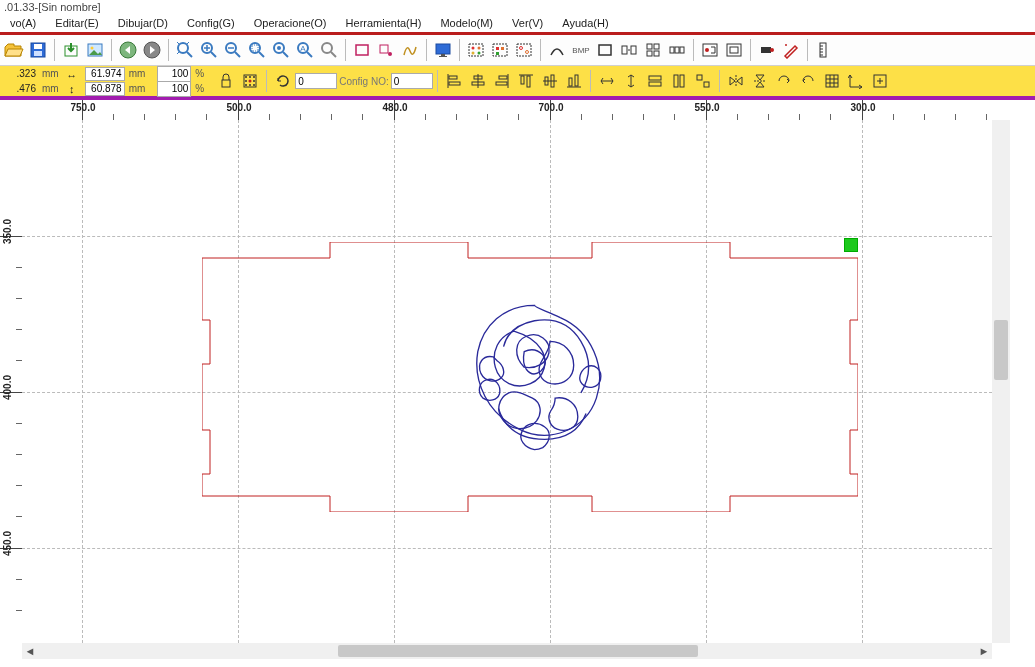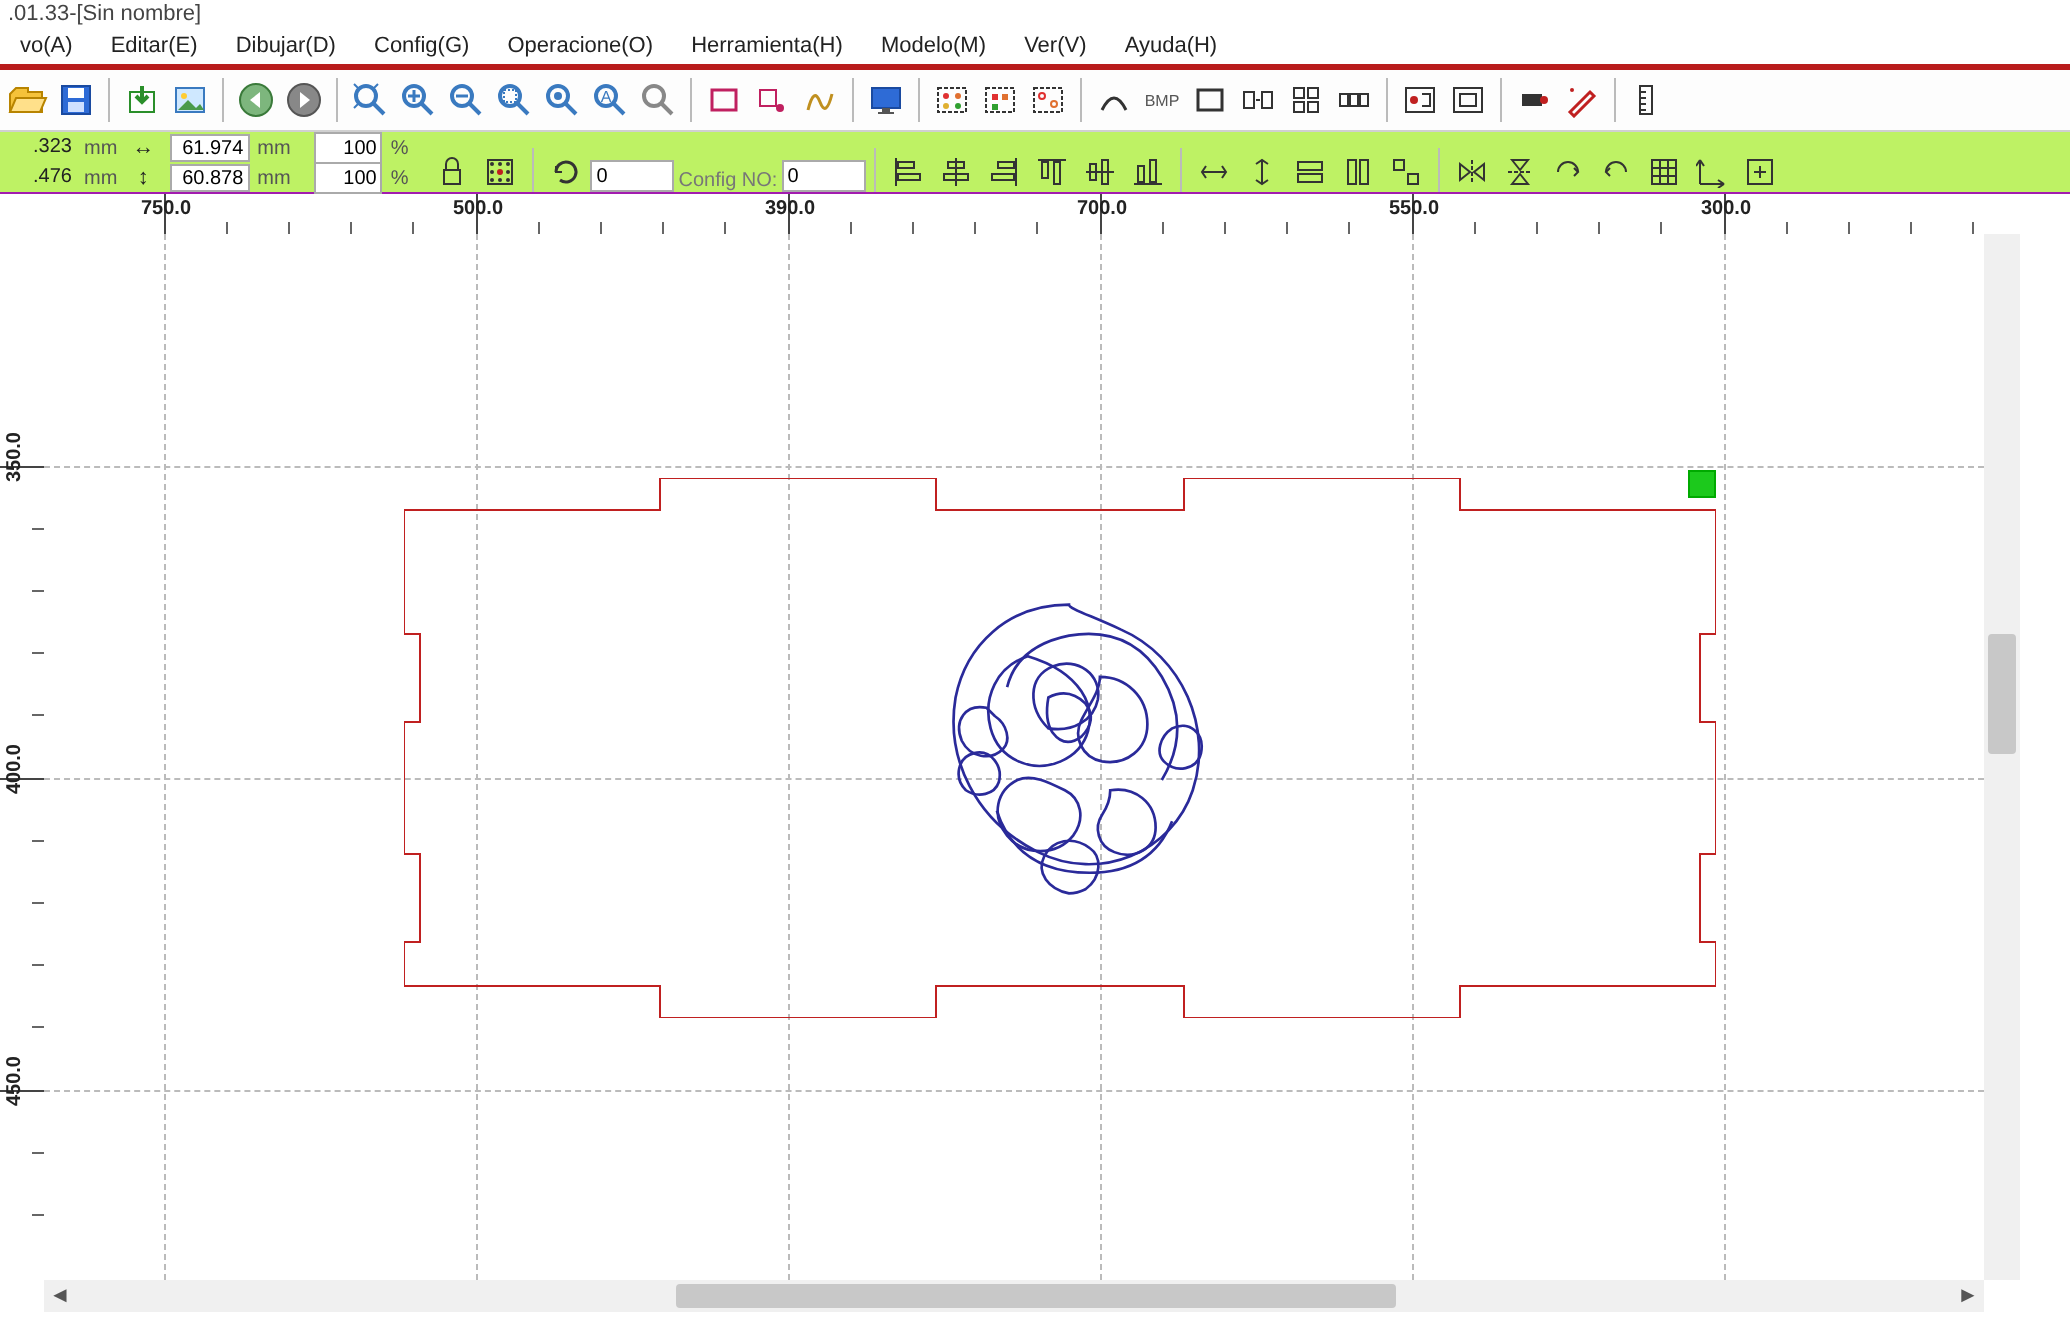--- a/index.html
+++ b/index.html
@@ -6,21 +6,21 @@
   .title-bar{height:14px;line-height:14px;padding:0 4px;color:#444;font-size:11px}
   .menu-bar{height:18px;line-height:18px;padding:0 2px;border-bottom:3px solid #b91c1c}
   .menu-bar span{display:inline-block;padding:0 8px;cursor:default}
   .toolbar{display:flex;align-items:center;height:30px;background:#fdfdfd;border-bottom:1px solid #d0d0d0;padding:0 2px}
   .tbtn{width:20px;height:20px;margin:0 2px;display:flex;align-items:center;justify-content:center;cursor:default}
   .tbtn svg{display:block}
   .sep{width:1px;height:22px;background:#bbb;margin:0 4px}
   .numfield{width:40px;height:14px;font-size:10px;border:1px solid #aaa;padding:0 2px;background:#fff}
   .unit{font-size:10px;color:#555;margin:0 4px 0 2px}
   .proc-label{font-size:10px;color:#777;margin:0 2px}
-  .row2{display:flex;align-items:flex-end;height:30px;background:#bef264;border-bottom:1px solid #a21caf;padding:0 2px}
+  .row2{display:flex;align-items:center;height:30px;background:#fde047;border-bottom:4px solid #a21caf;padding:0 2px}
   .coord-block{display:grid;grid-template-columns:auto auto auto;grid-auto-rows:14px;gap:1px 2px;align-items:center;margin-right:6px}
   .coord-block .v{width:34px;height:12px;font-size:10px;text-align:right;padding-right:2px}
   .coord-block .ic{width:14px;height:14px;display:flex;align-items:center;justify-content:center}
   .percent-block{display:grid;grid-template-columns:auto auto;grid-auto-rows:14px;gap:1px 2px;align-items:center;margin-right:6px}
   .percent-block .v{width:28px;height:12px;font-size:10px;text-align:right;border:1px solid #aaa;padding-right:2px}
   .canvas-wrap{position:relative;height:559px;width:1010px;overflow:hidden;background:#fff}
   .ruler-h{position:absolute;left:22px;top:0;right:18px;height:20px;background:#fff;border-bottom:1px solid #666}
   .ruler-h .tick{position:absolute;top:0;height:20px;border-left:1px solid #444}
   .ruler-h .tick span{position:absolute;top:2px;left:-16px;width:32px;text-align:center;font-size:10px;font-weight:bold}
   .ruler-h .minor{position:absolute;top:14px;height:6px;border-left:1px solid #666}
@@ -443,21 +443,21 @@
 <div class="canvas-wrap">
   <div class="ruler-h">
 
     <div class="tick" style="left:60px">
         <span>750.0</span>
       </div>
     <div class="tick" style="left:216px">
         <span>500.0</span>
       </div>
     <div class="tick" style="left:372px">
-        <span>390.0</span>
+        <span>480.0</span>
       </div>
     <div class="tick" style="left:528px">
         <span>700.0</span>
       </div>
     <div class="tick" style="left:684px">
         <span>550.0</span>
       </div>
     <div class="tick" style="left:840px">
         <span>300.0</span>
       </div>

